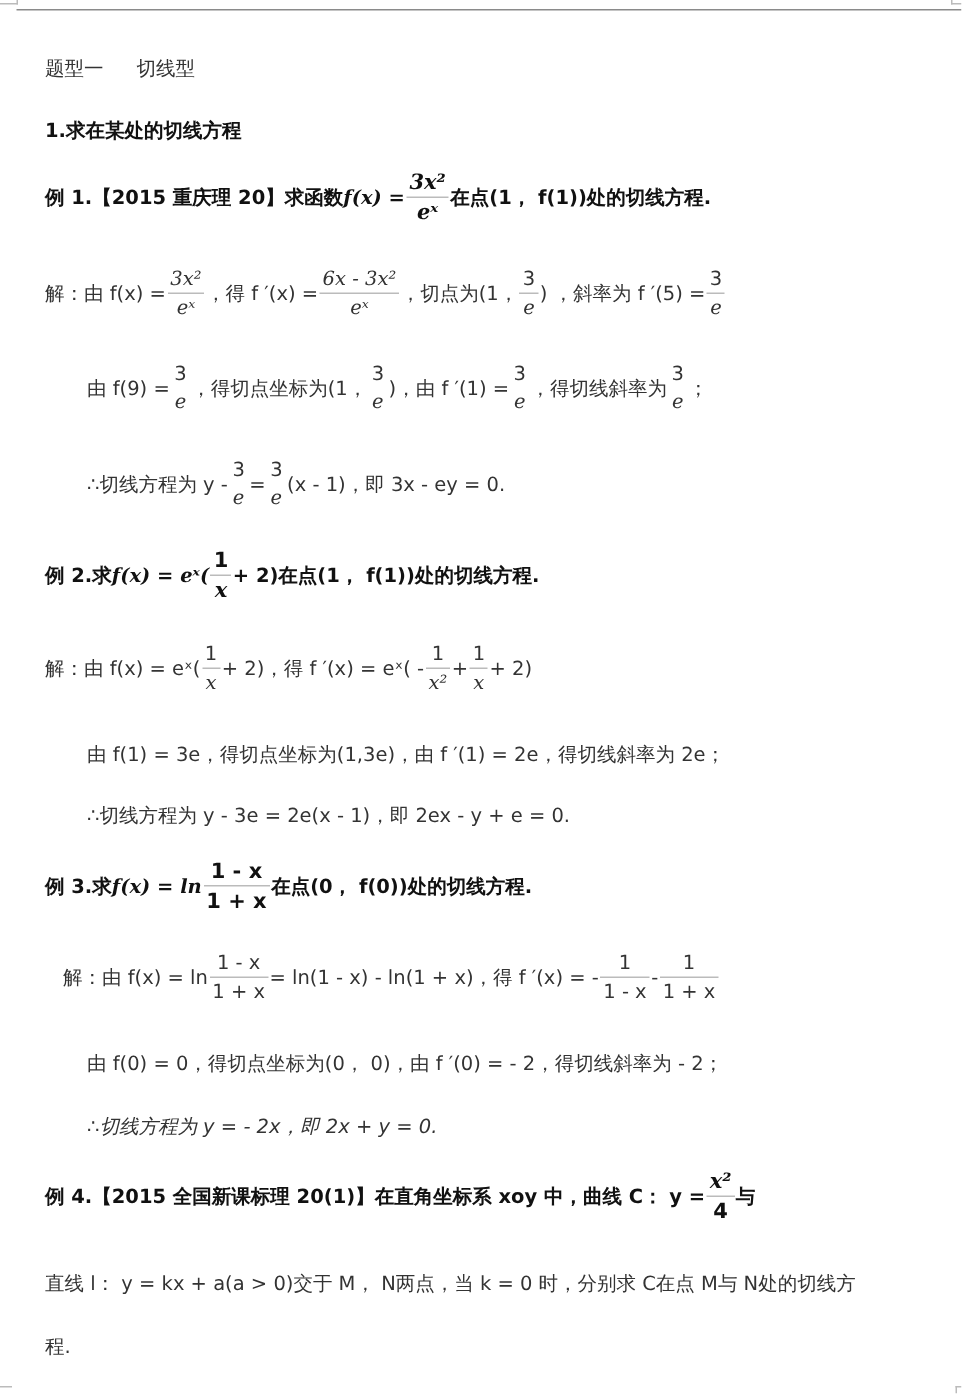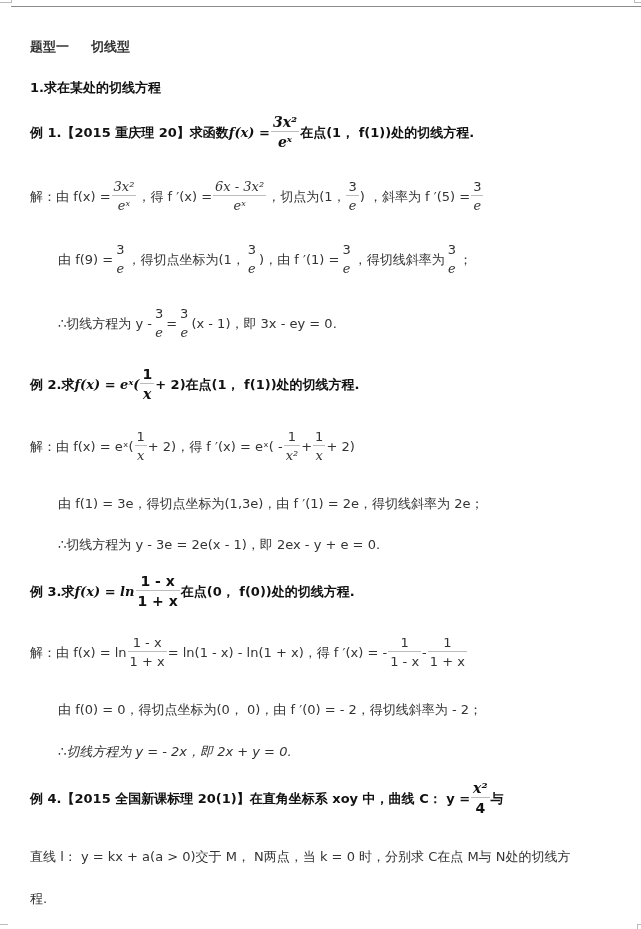--- a/index.html
+++ b/index.html
@@ -29,21 +29,21 @@
   .frac.big .num, .frac.big .den { font-size:14px; }
   .gap { display:inline-block; width:22px; }
 </style>
 </head>
 <body>
 
 <div class="corner-tl"></div>
 <div class="topline"></div>
 <div class="corner-tr"></div>
 
-<div class="row plain" style="top:40px;font-weight:bold;">
+<div class="row plain" style="top:40px;">
   <span>题型一</span>
   <span class="gap"></span>
   <span>切线型</span>
 </div>
 
 <div class="row bold" style="top:81px;">
   <span>1.求在某处的切线方程</span>
 </div>
 
 <div class="row bold" style="top:115px;justify-content:flex-end;">
@@ -172,21 +172,21 @@
   <span>例 3.求 </span>
   <span class="i">f(x) = ln</span>
   <span class="frac big">
     <span class="num">1 - x</span>
     <span class="bar"></span>
     <span class="den">1 + x</span>
   </span>
   <span>在点(0， f(0))处的切线方程.</span>
 </div>
 
-<div class="row plain" style="top:636px;">
+<div class="row plain" style="top:636px;margin-left:12px;">
   <span>解：由 f(x) = ln</span>
   <span class="frac">
     <span class="num">1 - x</span>
     <span class="bar"></span>
     <span class="den">1 + x</span>
   </span>
   <span> = ln(1 - x) - ln(1 + x)，得 f ′(x) = - </span>
   <span class="frac">
     <span class="num">1</span>
     <span class="bar"></span>

